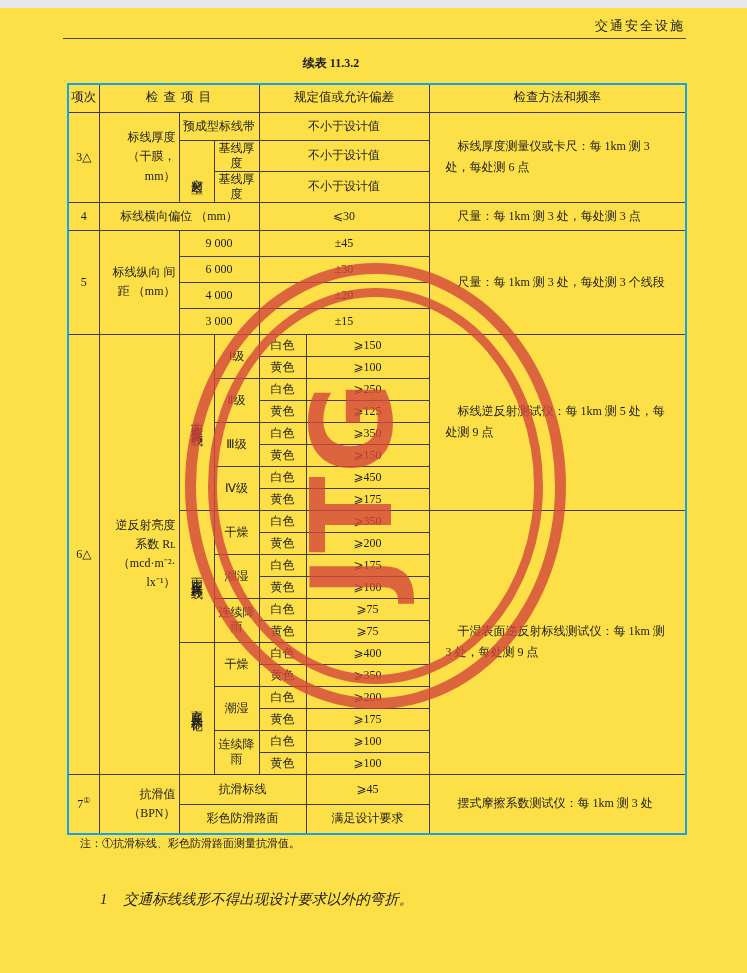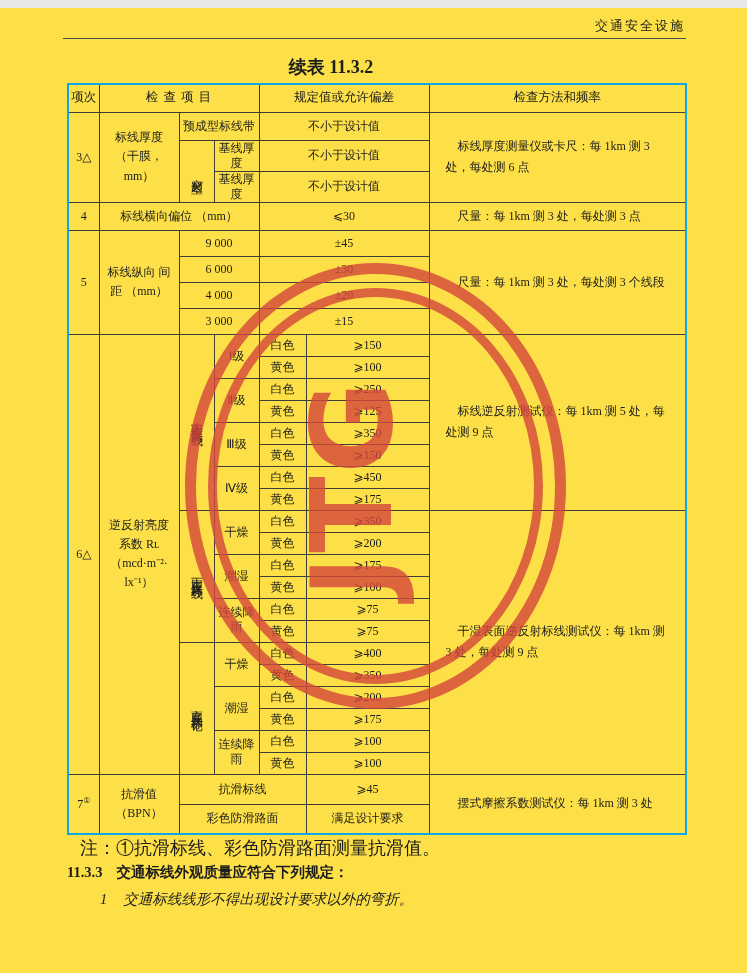--- a/index.html
+++ b/index.html
@@ -11,21 +11,21 @@
   .page-header {
     position:absolute; top:9px; right:62px;
     font-size:13px; letter-spacing:2px;
   }
   .header-rule {
     position:absolute; left:63px; top:30px; width:623px; height:1px;
     background:#4a4a4a;
   }
   .table-title {
     position:absolute; left:0; top:47px; width:662px;
-    text-align:center; font-weight:bold; font-size:18px;
+    text-align:center; font-weight:bold; font-size:12px;
   }
   table.spec {
     position:absolute; left:67px; top:75px;
     border-collapse:collapse; table-layout:fixed;
     border:2px solid #0ea5e9;
   }
   .spec th, .spec td {
     border:1px solid #3d3d3d; font-size:12px; font-weight:normal;
     text-align:center; vertical-align:middle; padding:0 1px;
     line-height:1.25; overflow:hidden;
@@ -35,35 +35,35 @@
   tr.h28 { height:28px; } tr.h26 { height:26px; }
   tr.h22 { height:22px; } tr.h30 { height:30px; }
   td.method {
     text-align:left; padding:3px 16px; text-indent:1em; line-height:1.75;
     font-size:12px;
   }
   td.vert span {
     display:inline-block; writing-mode:vertical-rl; text-orientation:upright;
     letter-spacing:2px; line-height:1.1;
   }
-  td.itemlbl { line-height:1.6; padding:0 3px; }
+  td.itemlbl { line-height:1.6; padding:0 3px;text-align:right; }
   sup.circ { font-size:8px; vertical-align:super; }
   
   .stamp { position:absolute; left:0; top:0; z-index:6; opacity:0.8; pointer-events:none; }
   .stamp .ring { position:absolute; box-sizing:border-box; border-radius:50%; }
   .ring.outer { left:185px; top:255px; width:381px; height:446px; border:11px solid #d5473c; }
   .ring.inner { left:208px; top:280px; width:335px; height:396px; border:9px solid #d5473c; }
   .stamp-text {
     position:absolute; left:202px; top:330px; width:300px; height:300px;
     display:flex; align-items:center; justify-content:center;
     transform:rotate(-90deg);
     font-family:"DejaVu Sans", sans-serif; font-weight:900; font-size:112px;
     letter-spacing:3px; color:#d5473c;
   }
-  .note { position:absolute; left:80px; top:828px; font-size:18px; }
+  .note { position:absolute; left:80px; top:828px; font-size:11px; }
   .heading { position:absolute; left:67px; top:855px; font-size:14.5px; font-weight:bold; }
   .heading .htxt { margin-left:14px; }
   .list-item { position:absolute; left:100px; top:882px; font-size:14.5px;font-style:italic; }
   .list-item .htxt { margin-left:16px; }
   .pagenum { position:absolute; left:0; top:905px; width:700px; text-align:center; font-size:13.5px; letter-spacing:2px; }
 </style>
 </head>
 <body>
 
 <div class="page">
@@ -250,22 +250,19 @@
     </table>
 
   <div class="stamp">
     <div class="ring outer" style="border-color: rgb(213, 71, 60);"></div>
     <div class="ring inner" style="border-color: rgb(213, 71, 60);"></div>
     <div class="stamp-text" style="color: rgb(213, 71, 60);">JTG</div>
   </div>
 
   <div class="note">注：①抗滑标线、彩色防滑路面测量抗滑值。</div>
 
-  <div class="heading">
-    <span>11.3.3</span><span class="htxt">交通标线外观质量应符合下列规定：</span>
-  </div>
 
   <div class="list-item">
     <span>1</span><span class="htxt">交通标线线形不得出现设计要求以外的弯折。</span>
   </div>
 
 
 </div>
 
 </body></html>

